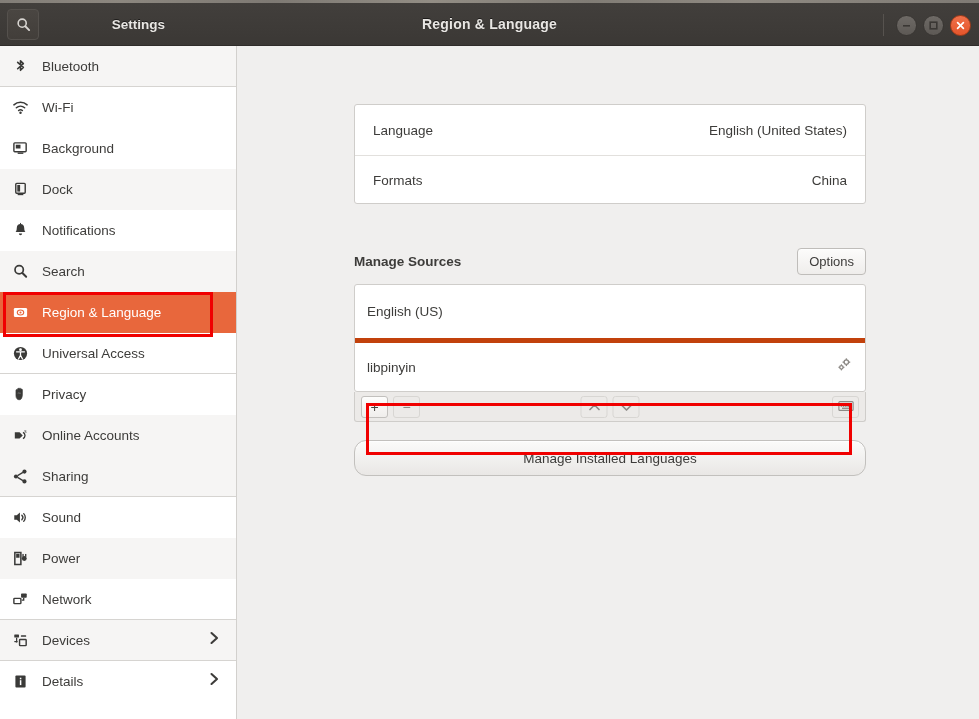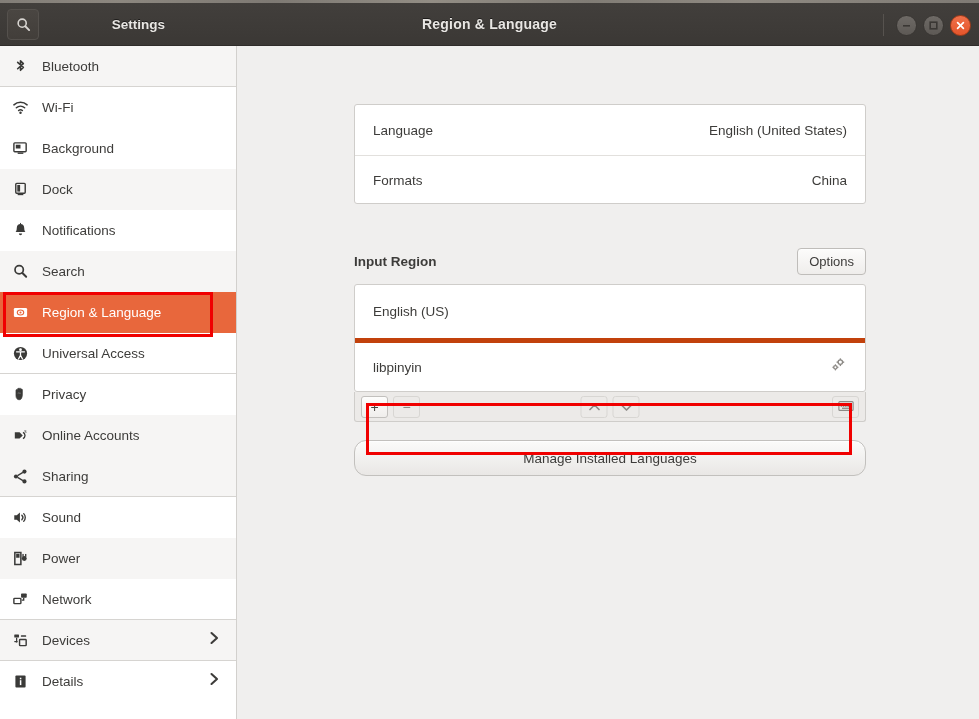--- a/index.html
+++ b/index.html
@@ -164,21 +164,21 @@
     font-size: 13px; color: #3d3c3a;
     box-sizing: border-box;
     box-shadow: 0 1px 0 rgba(255,255,255,.7) inset;
   }
 
   
   #is-frame { left: 116px; top: 212px; width: 512px; height: 108px; }
   .is-row {
     height: 53px;
     display: flex; align-items: center;
-    padding: 0 18px;
+    padding: 0 12px;
     box-sizing: border-box;
     justify-content: space-between;
   }
   .is-row + .is-row { border-top: 5px solid #c2410c; }
   .is-row-label { font-size: 13.5px; color: #3d3c3a; }
 
   
   .is-toolbar {
     position: absolute; left: 116px; top: 320px;
     width: 512px; height: 30px;
@@ -481,21 +481,21 @@
         <span class="row-label">Language</span>
         <span class="row-value">English (United States)</span>
       </div>
       <div class="row">
         <span class="row-label">Formats</span>
         <span class="row-value">China</span>
       </div>
     </div>
 
     <div class="is-header">
-      <span class="is-title">Input Region</span>
+      <span class="is-title">Manage Sources</span>
       <div class="options-btn">
         <span>Options</span>
       </div>
     </div>
 
     <div class="frame" id="is-frame">
       <div class="is-row">
         <span class="is-row-label">English (US)</span>
       </div>
       <div class="is-row">

